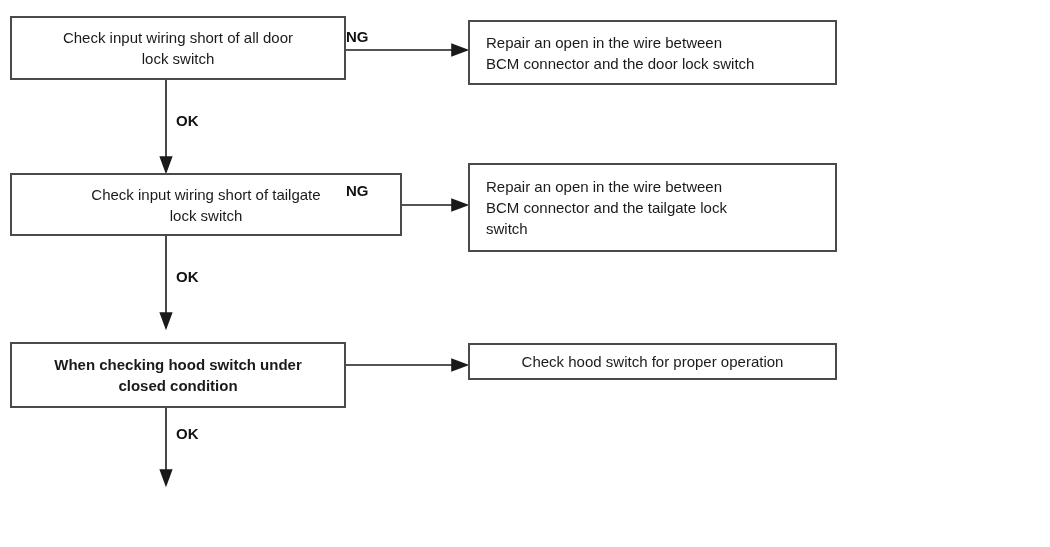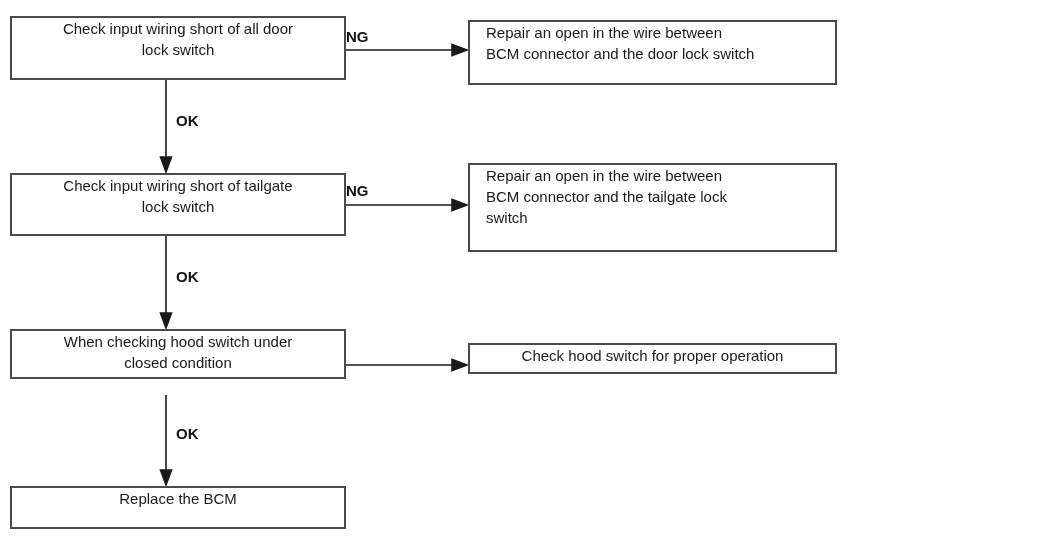--- a/index.html
+++ b/index.html
@@ -16,21 +16,21 @@
     left: 0; top: 0;
     width: 1050px; height: 547px;
     pointer-events: none;
   }
   .box {
     position: absolute;
     box-sizing: border-box;
     border: 2px solid #4a4a4a;
     background: #ffffff;
     display: flex;
-    align-items: flex-start;
+    align-items: center;
   }
   .box .txt {
     font-size: 15px;
     line-height: 21px;
     color: #1a1a1a;
     white-space: pre-line;
   }
   .box.center { justify-content: center; }
   .box.center .txt { text-align: center; }
   .box.left { justify-content: flex-start; padding-left: 16px; padding-right: 0; }
@@ -64,46 +64,43 @@
     <polygon points="166,328 160.5,313 171.5,313"></polygon>
     <line x1="166" y1="395" x2="166" y2="473"></line>
     <polygon points="166,485 160.5,470 171.5,470"></polygon>
   </svg>
 
   <div class="box center" style="left:10px; top:16px; width:336px; height:64px;">
     <span class="txt">Check input wiring short of all door
 lock switch</span>
   </div>
 
-  <div class="box center" style="left:10px; top:173px; width:336px; height:63px;">
+  <div class="box center" style="left:10px; top:173px; width:392px; height:63px;">
     <span class="txt">Check input wiring short of tailgate
 lock switch</span>
   </div>
 
-  <div class="box center" style="left:10px; top:329px; width:336px; height:50px;">
+  <div class="box center" style="left:10px; top:342px; width:336px; height:66px;font-weight:bold;">
     <span class="txt">When checking hood switch under
 closed condition</span>
   </div>
 
-  <div class="box center" style="left:10px; top:486px; width:336px; height:43px;">
-    <span class="txt">Replace the BCM</span>
-  </div>
 
   <div class="box left" style="left:468px; top:20px; width:369px; height:65px;">
     <span class="txt">Repair an open in the wire between
 BCM connector and the door lock switch</span>
   </div>
 
   <div class="box left" style="left:468px; top:163px; width:369px; height:89px;">
     <span class="txt">Repair an open in the wire between
 BCM connector and the tailgate lock
 switch</span>
   </div>
 
-  <div class="box center" style="left:468px; top:343px; width:369px; height:31px;">
+  <div class="box center" style="left:468px; top:343px; width:369px; height:37px;">
     <span class="txt">Check hood switch for proper operation</span>
   </div>
 
   <div class="edge-label centered" style="left:346px; top:28px; width:122px;">NG</div>
 
   <div class="edge-label" style="left:176px; top:112px;">OK</div>
 
   <div class="edge-label centered" style="left:346px; top:182px; width:122px;">NG</div>
 
   <div class="edge-label" style="left:176px; top:268px;">OK</div>

